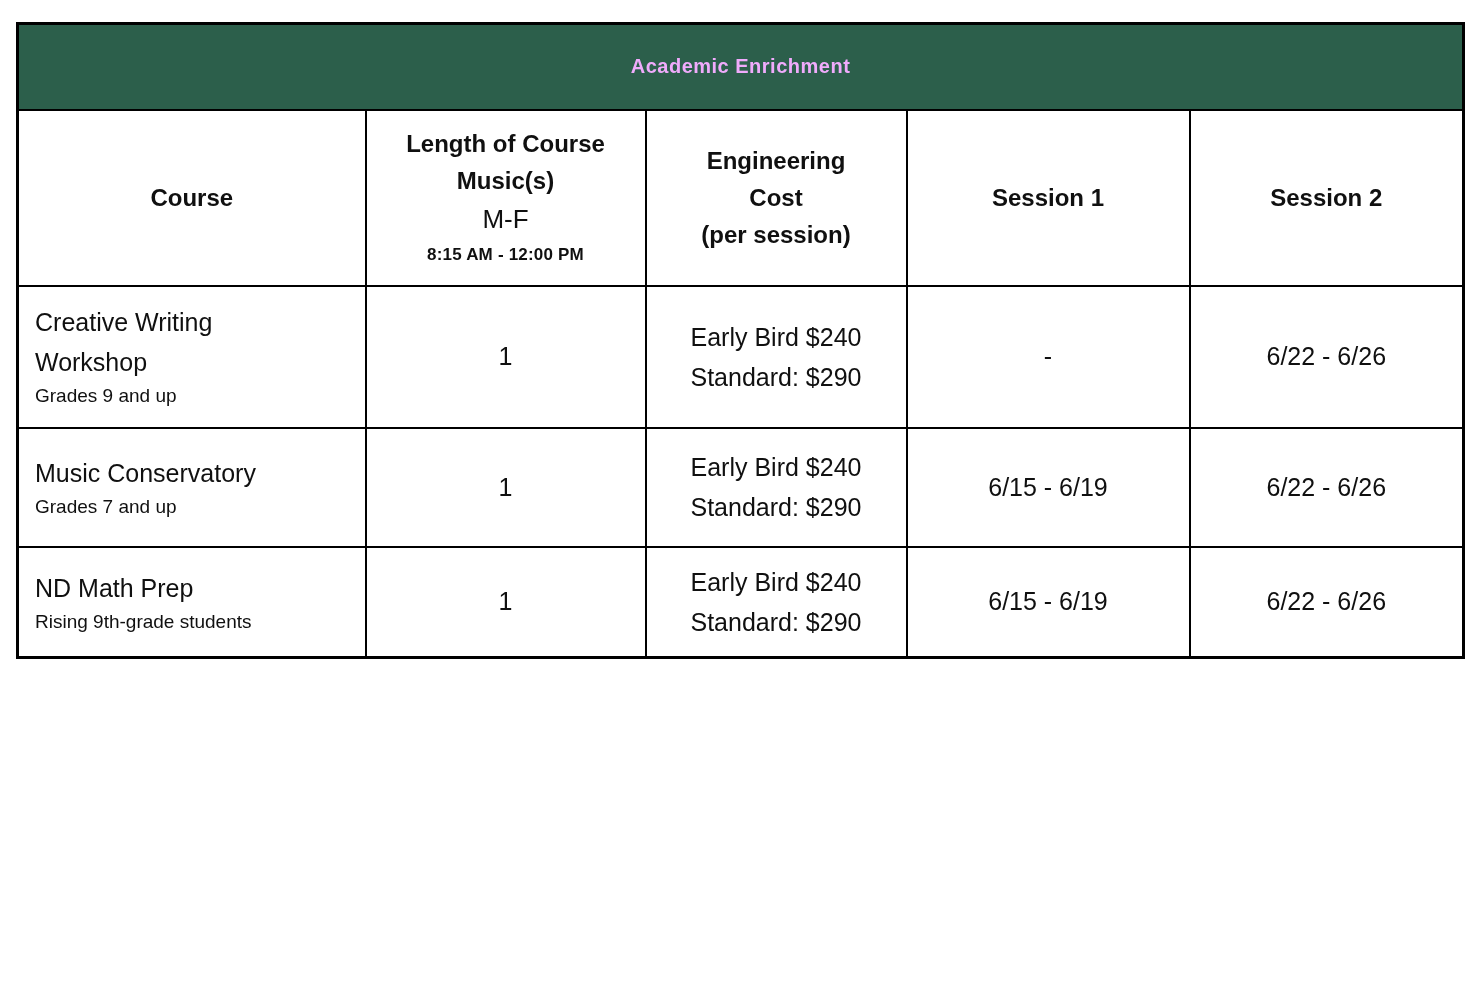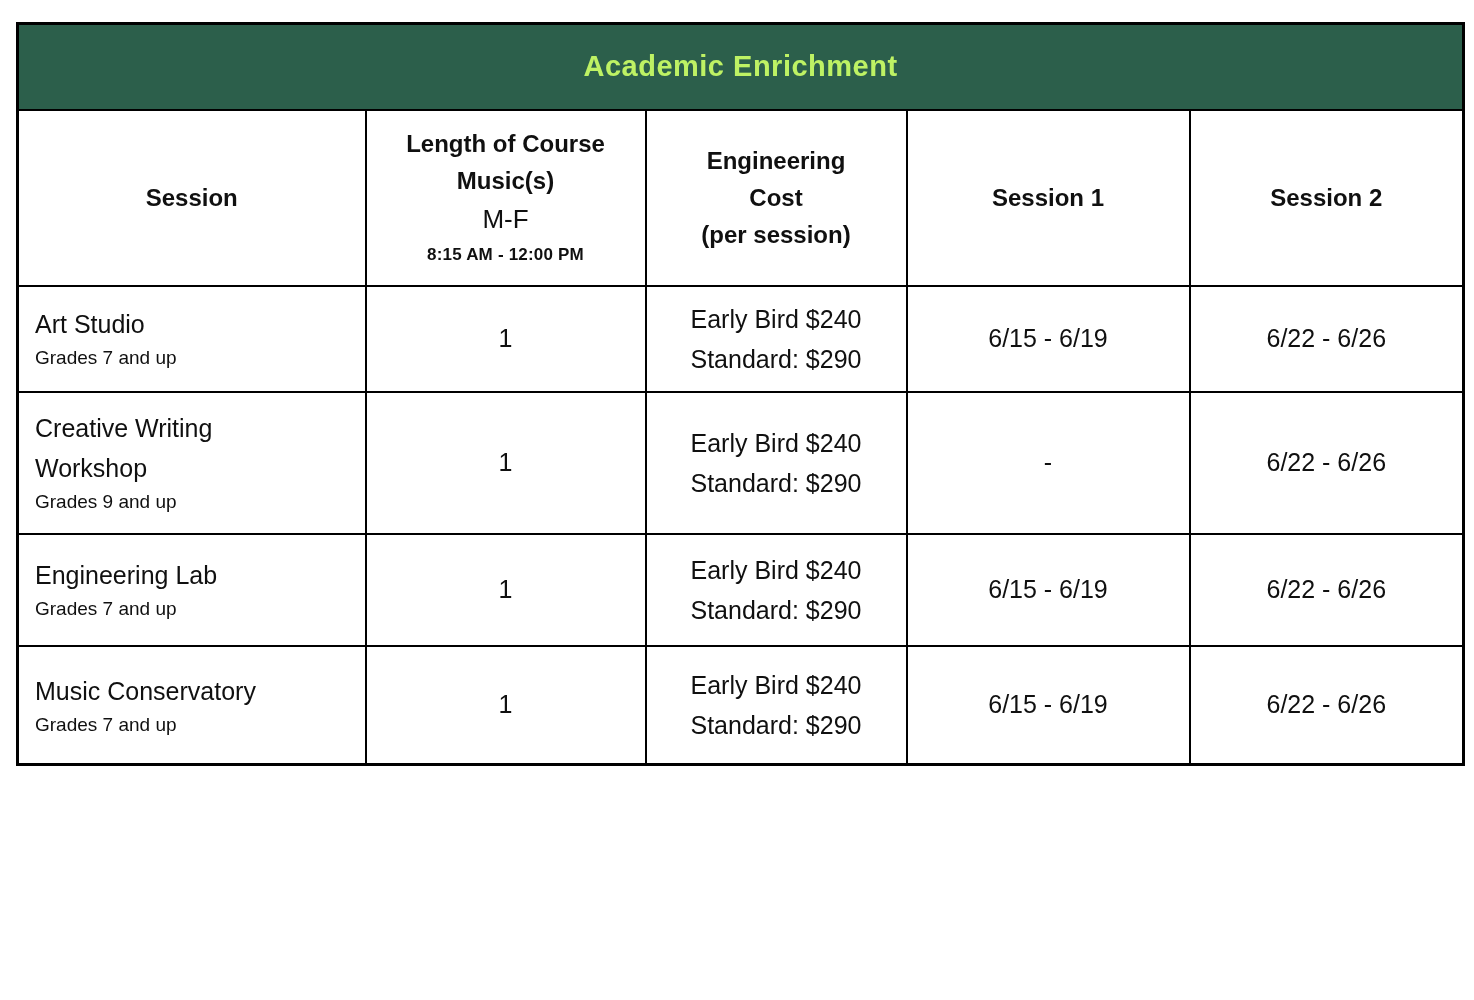--- a/index.html
+++ b/index.html
@@ -26,22 +26,22 @@
     border: 2px solid #000000;
     box-sizing: border-box;
     vertical-align: middle;
   }
   .band-cell {
     height: 86px;
     text-align: center;
     border-bottom: 3px solid #000000;
   }
   .band-title {
-    color: #bef264;
-    font-size: 29px;
+    color: #f0abfc;
+    font-size: 20px;
     font-weight: 600;
     letter-spacing: 0.5px;
   }
   tr.head-row th {
     height: 176px;
     background: #ffffff;
     text-align: center;
     font-weight: 700;
     font-size: 24px;
     padding: 6px 8px;
@@ -87,21 +87,21 @@
       <col style="width:274px">
     </colgroup>
     <thead>
       <tr>
         <th class="band-cell" colspan="5" style="background:#2c5f4b;">
           <span class="band-title">Academic Enrichment</span>
         </th>
       </tr>
       <tr class="head-row">
         <th>
-          <div class="hline">Session</div>
+          <div class="hline">Course</div>
         </th>
         <th>
           <div class="hline">Length of Course</div>
           <div class="hline">Music(s)</div>
           <div class="mf-line">M-F</div>
           <div class="time-line">8:15 AM - 12:00 PM</div>
         </th>
         <th>
           <div class="hline">Engineering</div>
           <div class="hline">Cost</div>
@@ -109,67 +109,54 @@
         </th>
         <th>
           <div class="hline">Session 1</div>
         </th>
         <th>
           <div class="hline">Session 2</div>
         </th>
       </tr>
     </thead>
     <tbody>
-      <tr class="r1">
-        <td class="course-cell">
-          <div class="course-name">Art Studio</div>
-          <div class="course-sub">Grades 7 and up</div>
-        </td>
-        <td class="center-cell">1</td>
-        <td class="center-cell">
-          <div class="cost-line">Early Bird $240</div>
-          <div class="cost-line">Standard: $290</div>
-        </td>
-        <td class="center-cell">6/15 - 6/19</td>
-        <td class="center-cell">6/22 - 6/26</td>
-      </tr>
       <tr class="r2">
         <td class="course-cell">
           <div class="course-name">Creative Writing Workshop</div>
           <div class="course-sub">Grades 9 and up</div>
         </td>
         <td class="center-cell">1</td>
         <td class="center-cell">
           <div class="cost-line">Early Bird $240</div>
           <div class="cost-line">Standard: $290</div>
         </td>
         <td class="center-cell">-</td>
-        <td class="center-cell">6/22 - 6/26</td>
-      </tr>
-      <tr class="r3">
-        <td class="course-cell">
-          <div class="course-name">Engineering Lab</div>
-          <div class="course-sub">Grades 7 and up</div>
-        </td>
-        <td class="center-cell">1</td>
-        <td class="center-cell">
-          <div class="cost-line">Early Bird $240</div>
-          <div class="cost-line">Standard: $290</div>
-        </td>
-        <td class="center-cell">6/15 - 6/19</td>
         <td class="center-cell">6/22 - 6/26</td>
       </tr>
       <tr class="r4">
         <td class="course-cell">
           <div class="course-name">Music Conservatory</div>
           <div class="course-sub">Grades 7 and up</div>
         </td>
         <td class="center-cell">1</td>
         <td class="center-cell">
           <div class="cost-line">Early Bird $240</div>
           <div class="cost-line">Standard: $290</div>
         </td>
         <td class="center-cell">6/15 - 6/19</td>
         <td class="center-cell">6/22 - 6/26</td>
       </tr>
+      <tr class="r6">
+        <td class="course-cell">
+          <div class="course-name">ND Math Prep</div>
+          <div class="course-sub">Rising 9th-grade students</div>
+        </td>
+        <td class="center-cell">1</td>
+        <td class="center-cell">
+          <div class="cost-line">Early Bird $240</div>
+          <div class="cost-line">Standard: $290</div>
+        </td>
+        <td class="center-cell">6/15 - 6/19</td>
+        <td class="center-cell">6/22 - 6/26</td>
+      </tr>
     </tbody>
   </table>
 </div>
 
 </body></html>

